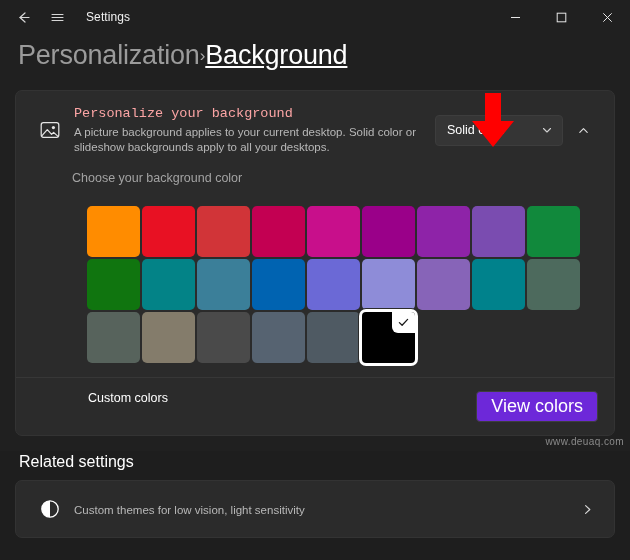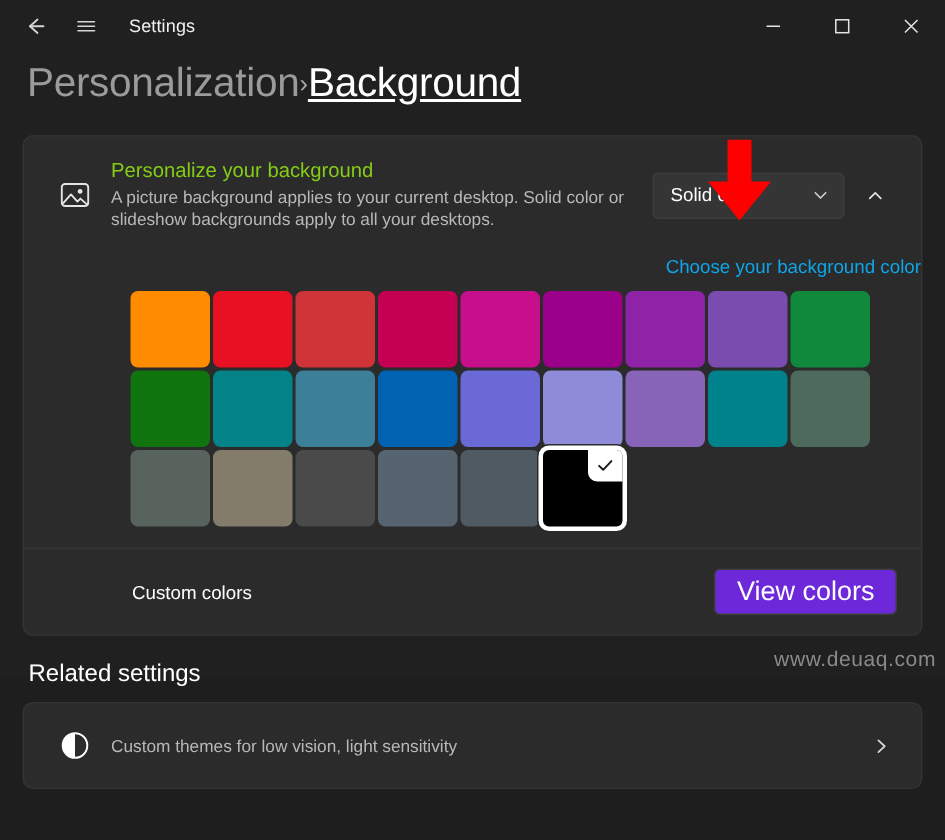--- a/index.html
+++ b/index.html
@@ -49,59 +49,59 @@
 
   
   .exp-head {
     display: flex; align-items: center; padding: 13px 14px 13px 16px; min-height: 78px;
   }
   .exp-icon {
     width: 36px; flex: none; display: flex; align-items: center; justify-content: center;
     color: #e4e4e4;
   }
   .exp-texts { flex: 1 1 auto; padding-left: 6px; padding-right: 10px; }
-  .exp-title { font-size: 13.5px; color: #84cc16; line-height: 18px; }
+  .exp-title { font-size: 13.5px; color: #fca5a5; line-height: 18px; font-family: Liberation Mono, monospace; }
   .exp-desc { font-size: 11.5px; color: #b8b8b8; line-height: 15.5px; margin-top: 2px; max-width: 370px; }
 
   .combo {
     width: 128px; height: 31px; background: #353535; border: 1px solid #3d3d3d;
     border-radius: 4px; display: flex; align-items: center; justify-content: space-between;
     padding: 0 9px 0 11px; flex: none;
   }
   .combo-label { font-size: 12.5px; color: #ffffff; }
   .chev { color: #d0d0d0; display: flex; align-items: center; }
   .exp-toggle {
     width: 34px; height: 31px; display: flex; align-items: center; justify-content: center;
     color: #e0e0e0; flex: none; margin-left: 3px;
   }
 
   
   .sw-section { padding: 2px 0 14px 0; }
-  .sw-label { font-size: 12.5px; color: #0ea5e9; padding: 0 0 9px 56px; text-align: right; }
+  .sw-label { font-size: 12.5px; color: #a3a3a3; padding: 0 0 21px 56px; }
   .sw-grid {
     display: grid; grid-template-columns: repeat(9, 53px);
     gap: 2px 2px; padding-left: 71px;
   }
   .sw {
     width: 53px; height: 51px; border-radius: 5px; position: relative;
   }
   .sw.selected {
     box-shadow: 0 0 0 3px #ffffff, 0 0 0 4px #2b2b2b;
     border-radius: 4px;
   }
   .sw-check {
     position: absolute; top: 0; right: 0; width: 23px; height: 21px;
     background: #ffffff; border-radius: 0 4px 0 6px;
     display: flex; align-items: center; justify-content: center;
   }
 
   .divider { height: 1px; background: #373737; }
 
   .custom-row {
-    display: flex; align-items: center; padding: 13px 16px 13px 16px; min-height: 54px;
+    display: flex; padding: 13px 16px 13px 16px; min-height: 54px;
   }
   .custom-label { flex: 1 1 auto; font-size: 12.5px; color: #ffffff; padding-left: 56px; }
   .btn {
     background: #6d28d9; border: 1px solid #3e3e3e; border-radius: 4px;
     color: #ffffff; font-size: 18px; padding: 7px 14px; line-height: 15px;
   }
 
   
   .related-title { font-size: 16px; color: #ffffff; padding: 17px 0 9px 4px; }
   .rel-card {
@@ -113,21 +113,21 @@
   .rel-title { font-size: 13px; color: #ffffff; line-height: 18px; }
   .rel-desc { font-size: 11.5px; color: #b8b8b8; line-height: 16px; margin-top: 1px; }
   .rel-chev { width: 26px; flex: none; display: flex; align-items: center; justify-content: center; color: #d8d8d8; }
 
   
   .annot-arrow { position: absolute; left: 470px; top: 93px; pointer-events: none; }
 
   
   .watermark {
     position: absolute; right: 6px; bottom: 4px;
-    font-size: 14px; color: #8a8a8a; letter-spacing: .4px;
+    font-size: 10px; color: #8a8a8a; letter-spacing: .4px;
     font-family: "Liberation Sans", sans-serif;
     margin-left: 36px;
   }
 </style>
 </head>
 <body>
 
 <div class="window">
 
   <div class="titlebar">

